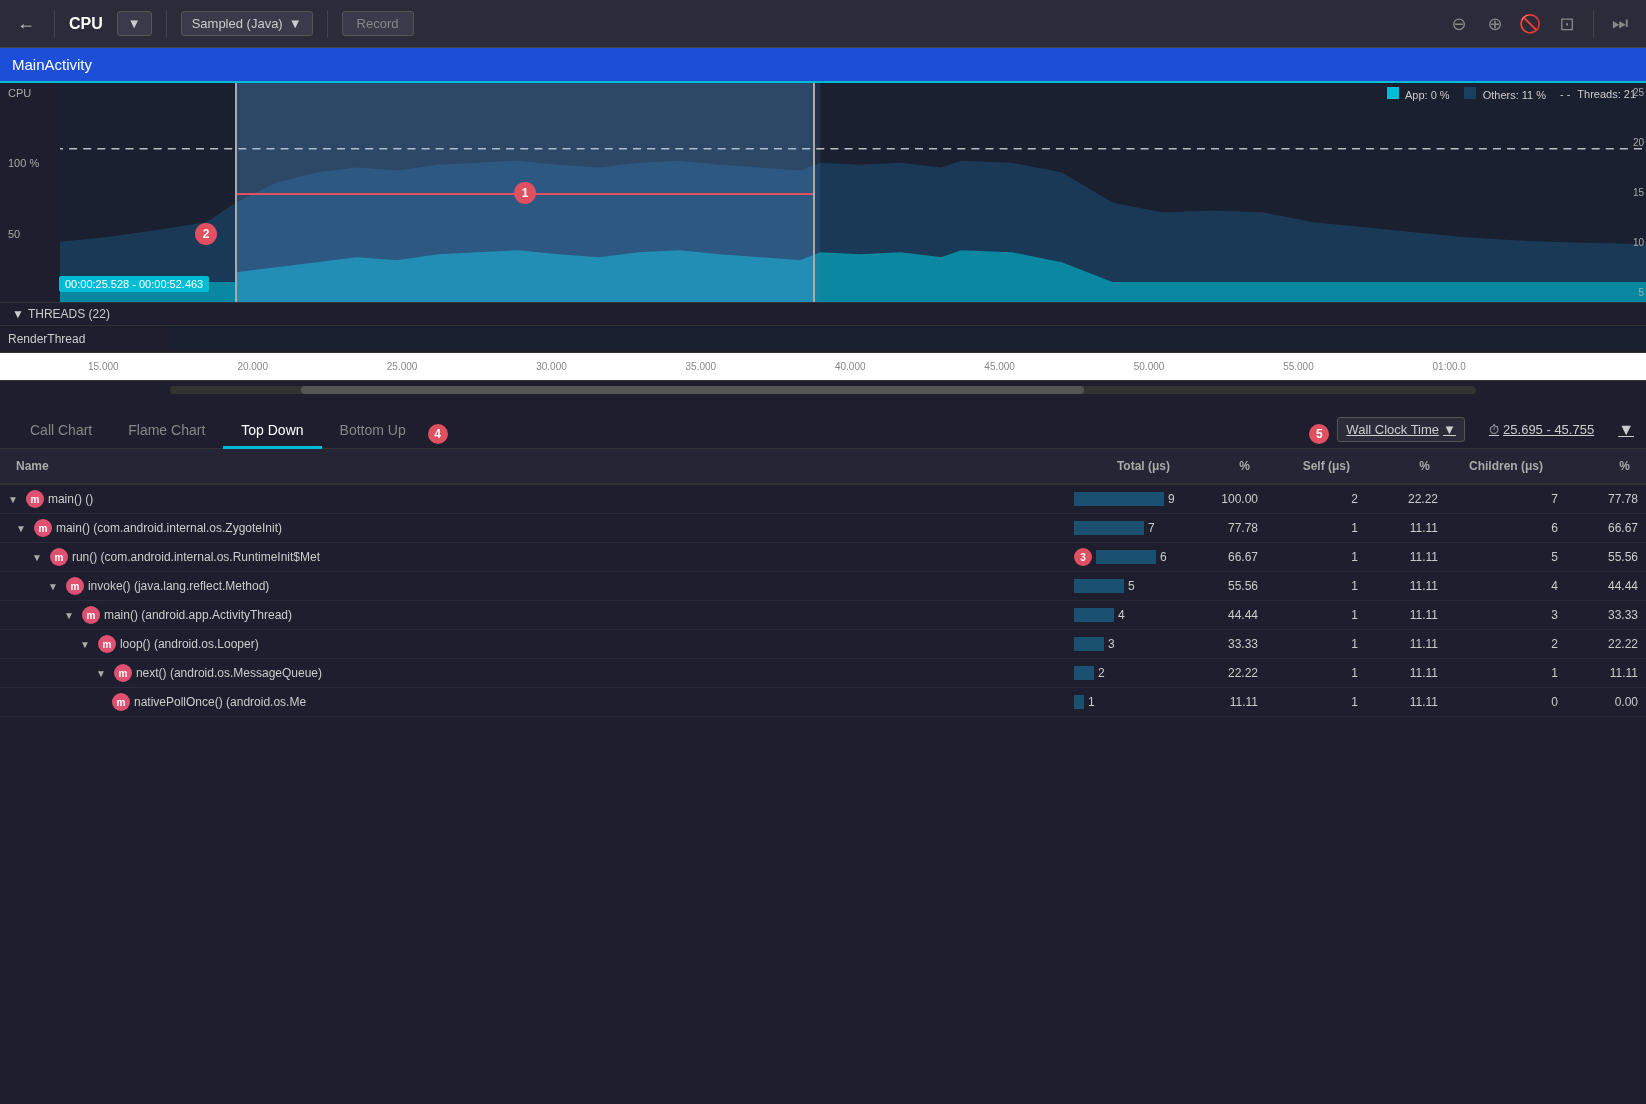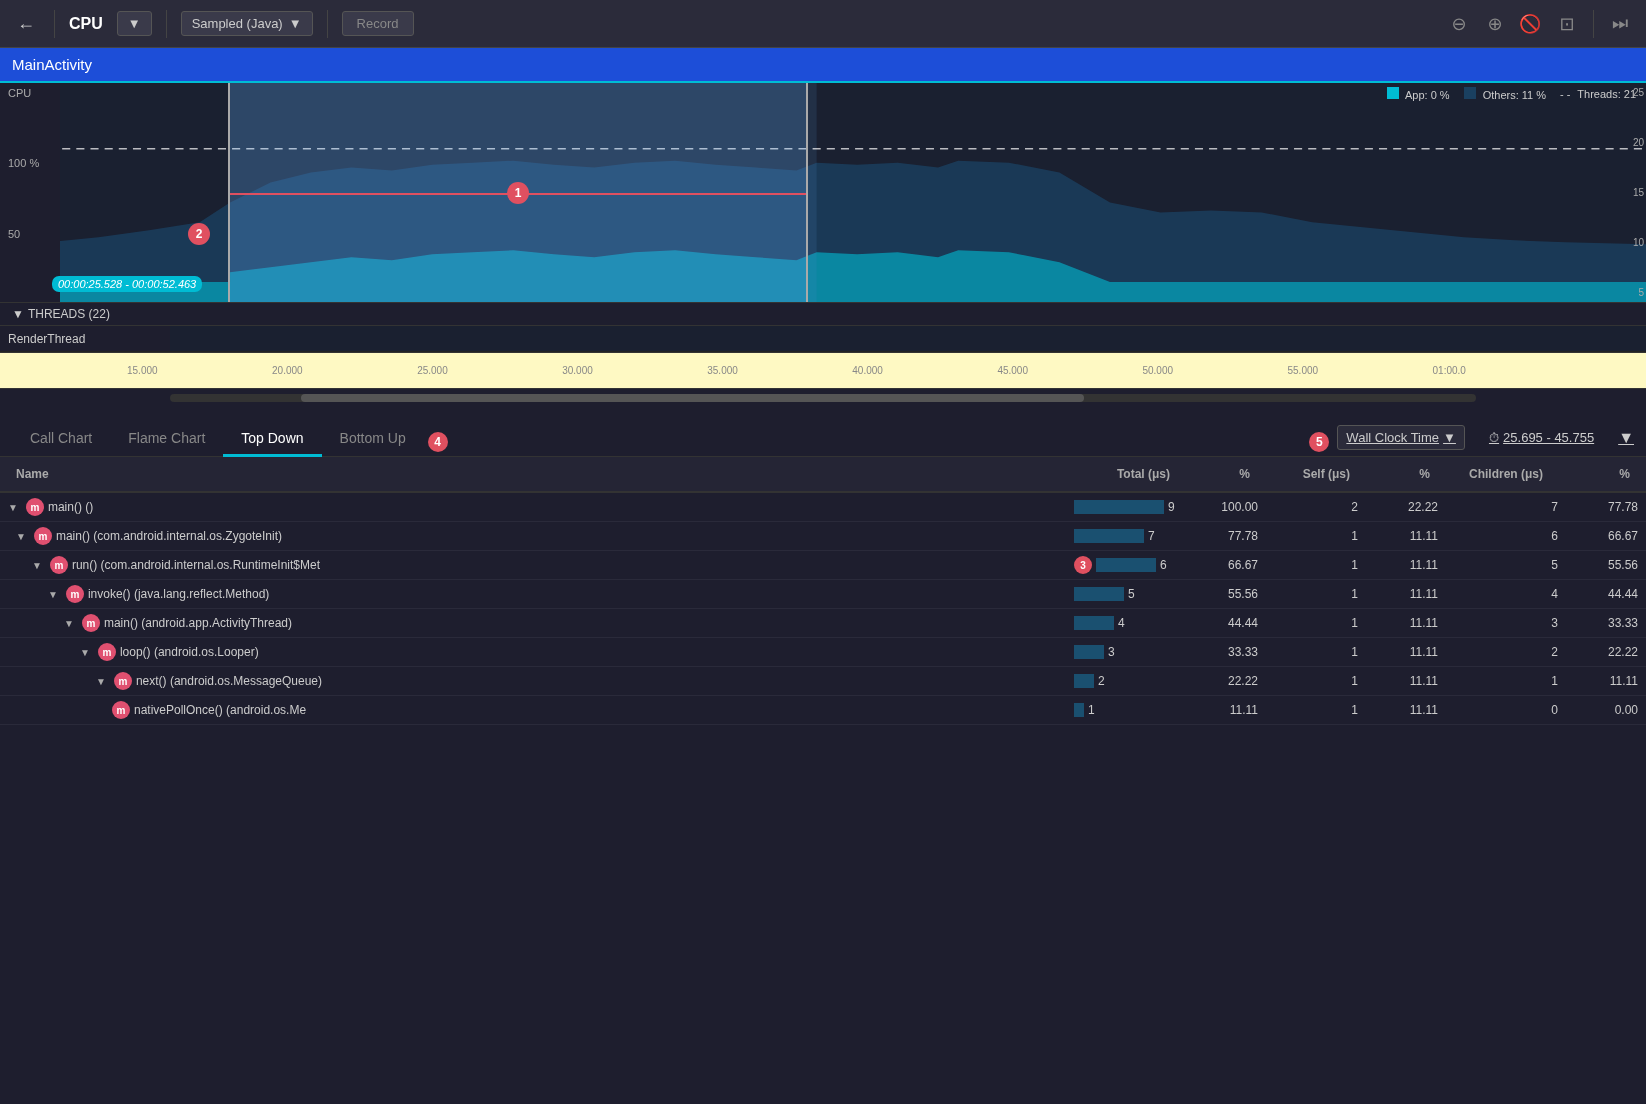--- a/index.html
+++ b/index.html
@@ -108,21 +108,21 @@
       background: #1e1e2e;
       z-index: 2;
       display: flex;
       flex-direction: column;
       justify-content: space-between;
       padding: 4px 4px 4px 8px;
     }
     .cpu-label-area .lbl { color: #aaa; font-size: 11px; }
     .cpu-chart-area {
       position: absolute;
-      left: 48px;
+      left: 55px;
       top: 0;
       right: 0;
       height: 100%;
     }
     .cpu-top-info {
       position: absolute;
       top: 4px;
       right: 10px;
       display: flex;
       align-items: center;
@@ -169,23 +169,22 @@
       z-index: 10;
     }
     .time-label {
       position: absolute;
       bottom: 10px;
       left: 4px;
       background: #00bcd4;
       color: #fff;
       font-size: 11px;
       padding: 2px 6px;
-      border-radius: 7px;
+      border-radius: 2px;
       z-index: 6;
-      font-style: italic;
     }
     .right-scale {
       position: absolute;
       right: 0;
       top: 0;
       width: 30px;
       height: 100%;
       display: flex;
       flex-direction: column;
       justify-content: space-between;
@@ -244,25 +243,25 @@
     .thread-bar-green {
       position: absolute;
       height: 70%;
       top: 15%;
       width: 8px;
       background: #00c853;
     }
 
     
     .timeline-ruler {
-      background: #fef9c3;
-      height: 36px;
-      display: flex;
-      align-items: center;
-      padding: 0 0 0 117px;
+      background: #ffffff;
+      height: 28px;
+      display: flex;
+      align-items: center;
+      padding: 0 0 0 78px;
       border-bottom: 1px solid #333;
       overflow: hidden;
     }
     .ruler-labels {
       display: flex;
       width: calc(100% - 170px);
       justify-content: space-between;
       padding: 0 10px;
     }
     .ruler-label { font-size: 10px; color: #888; }

